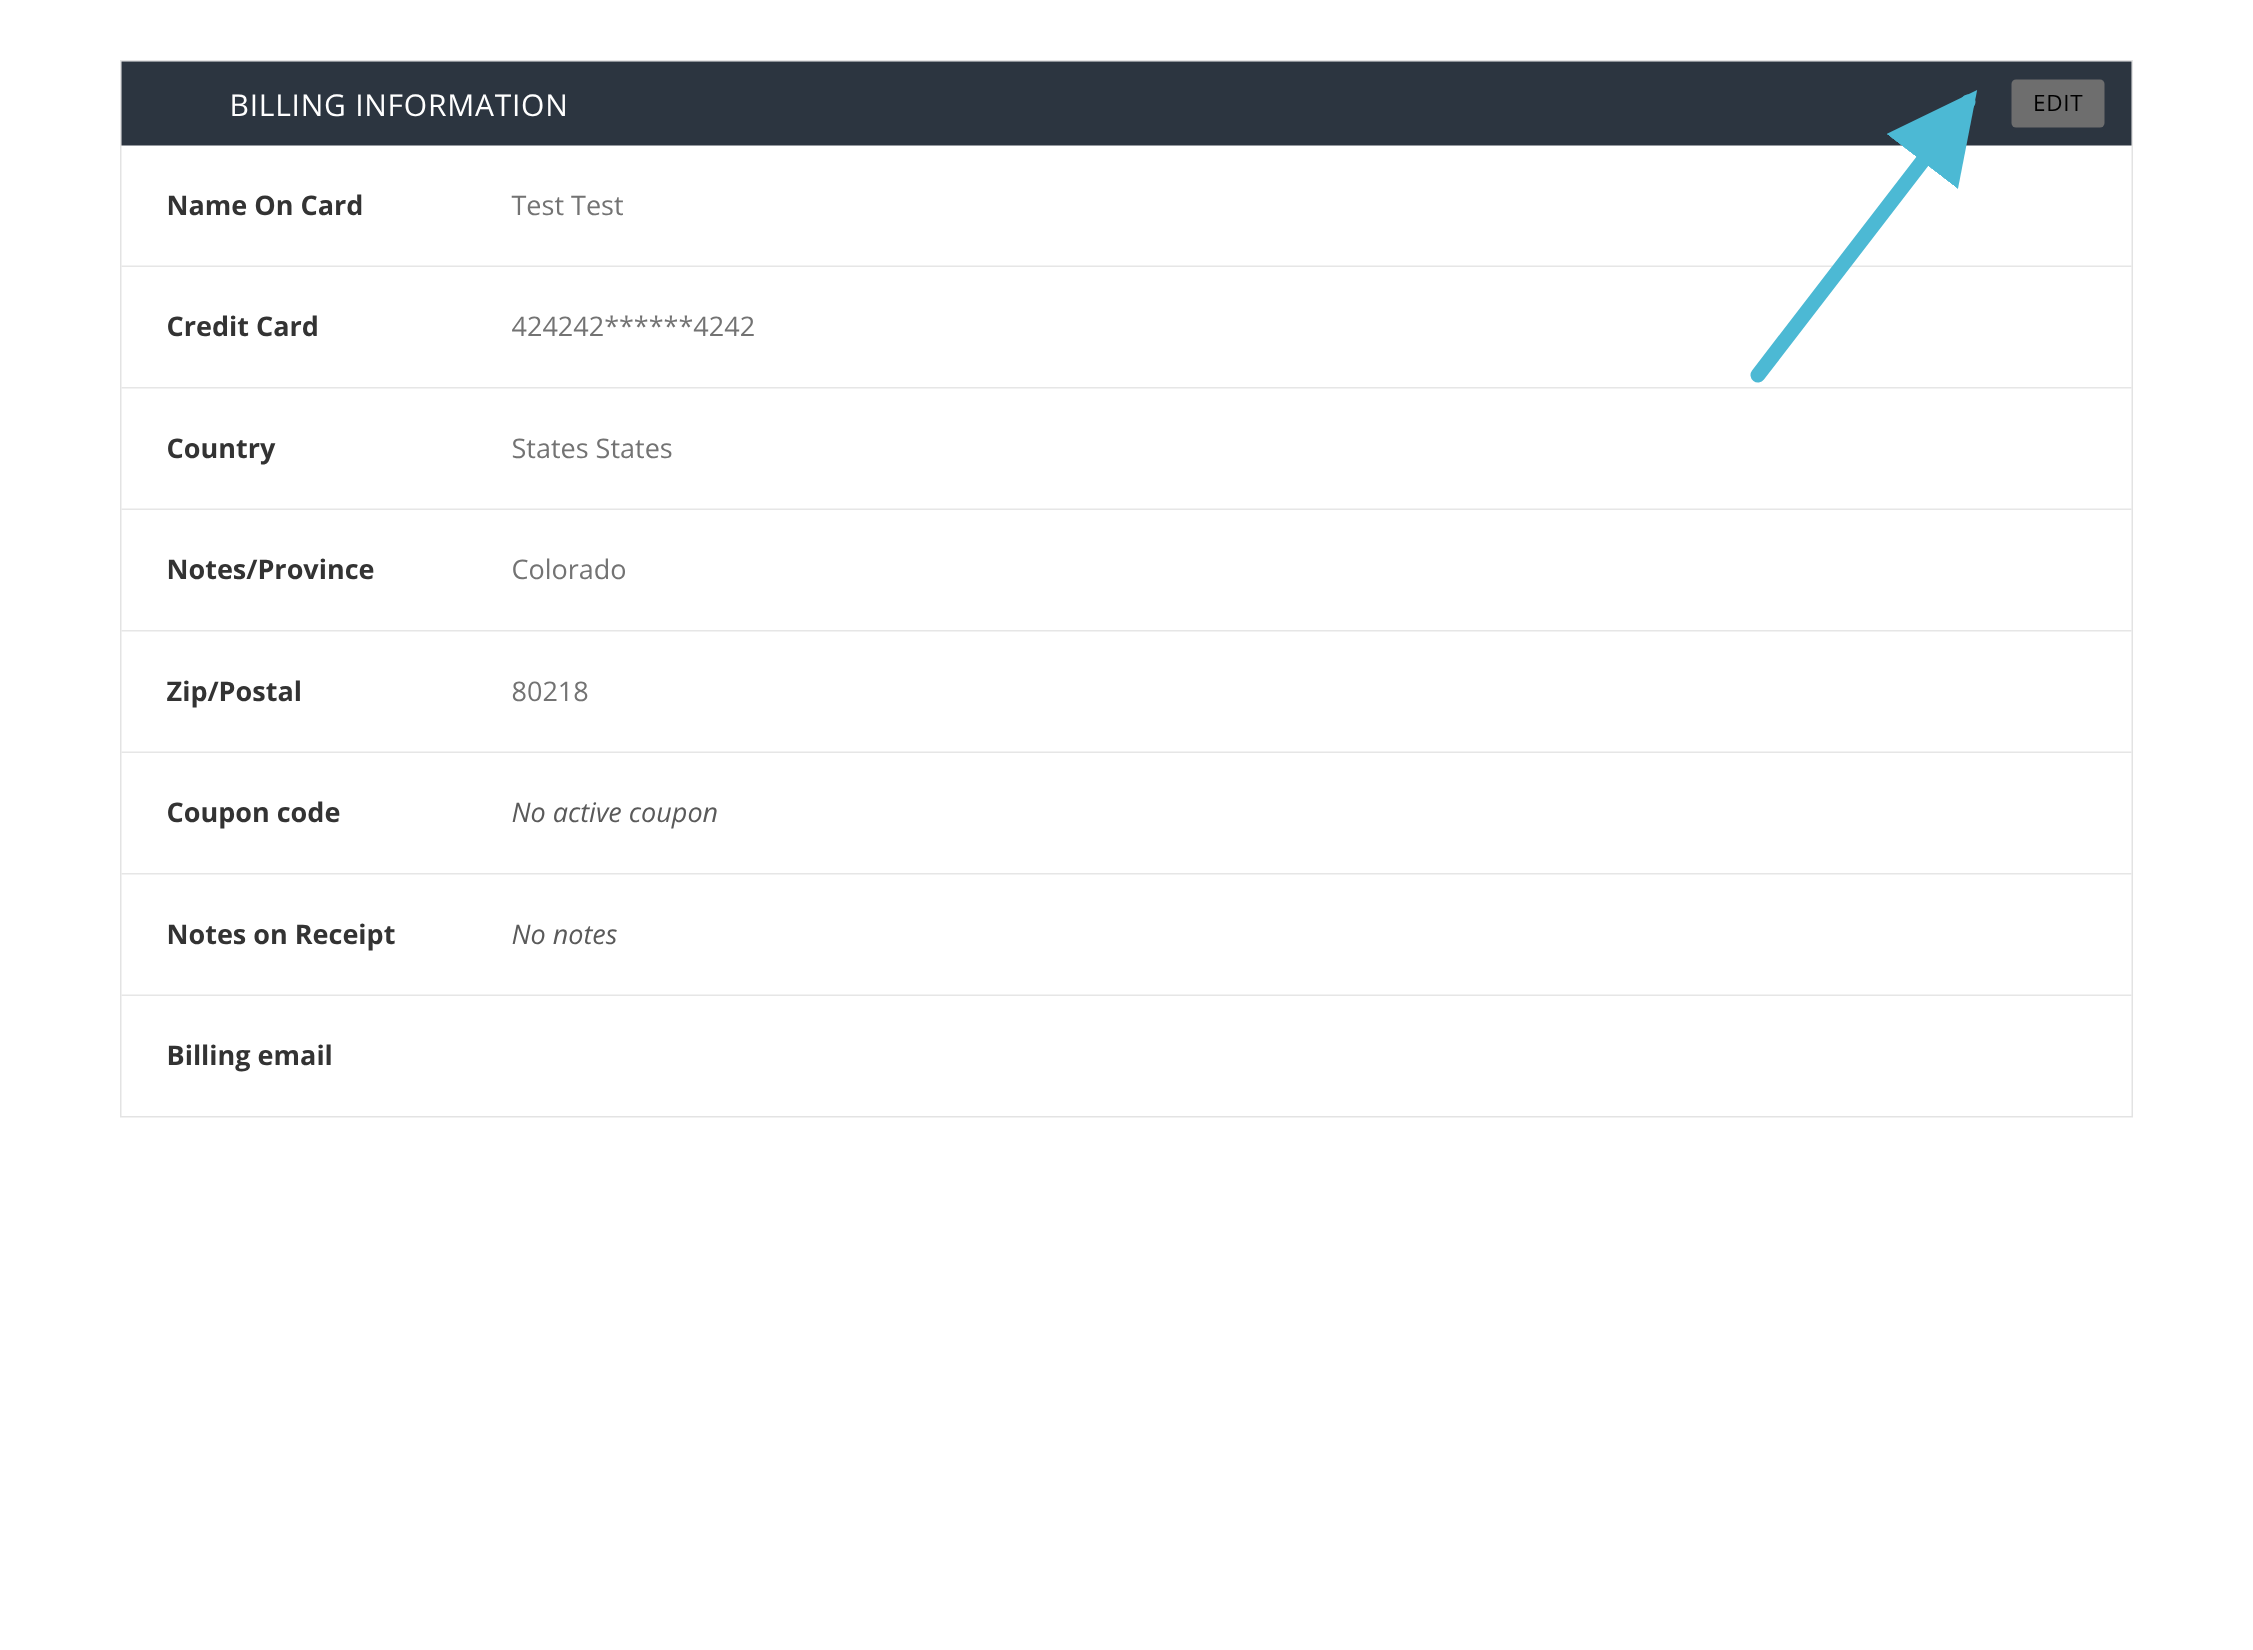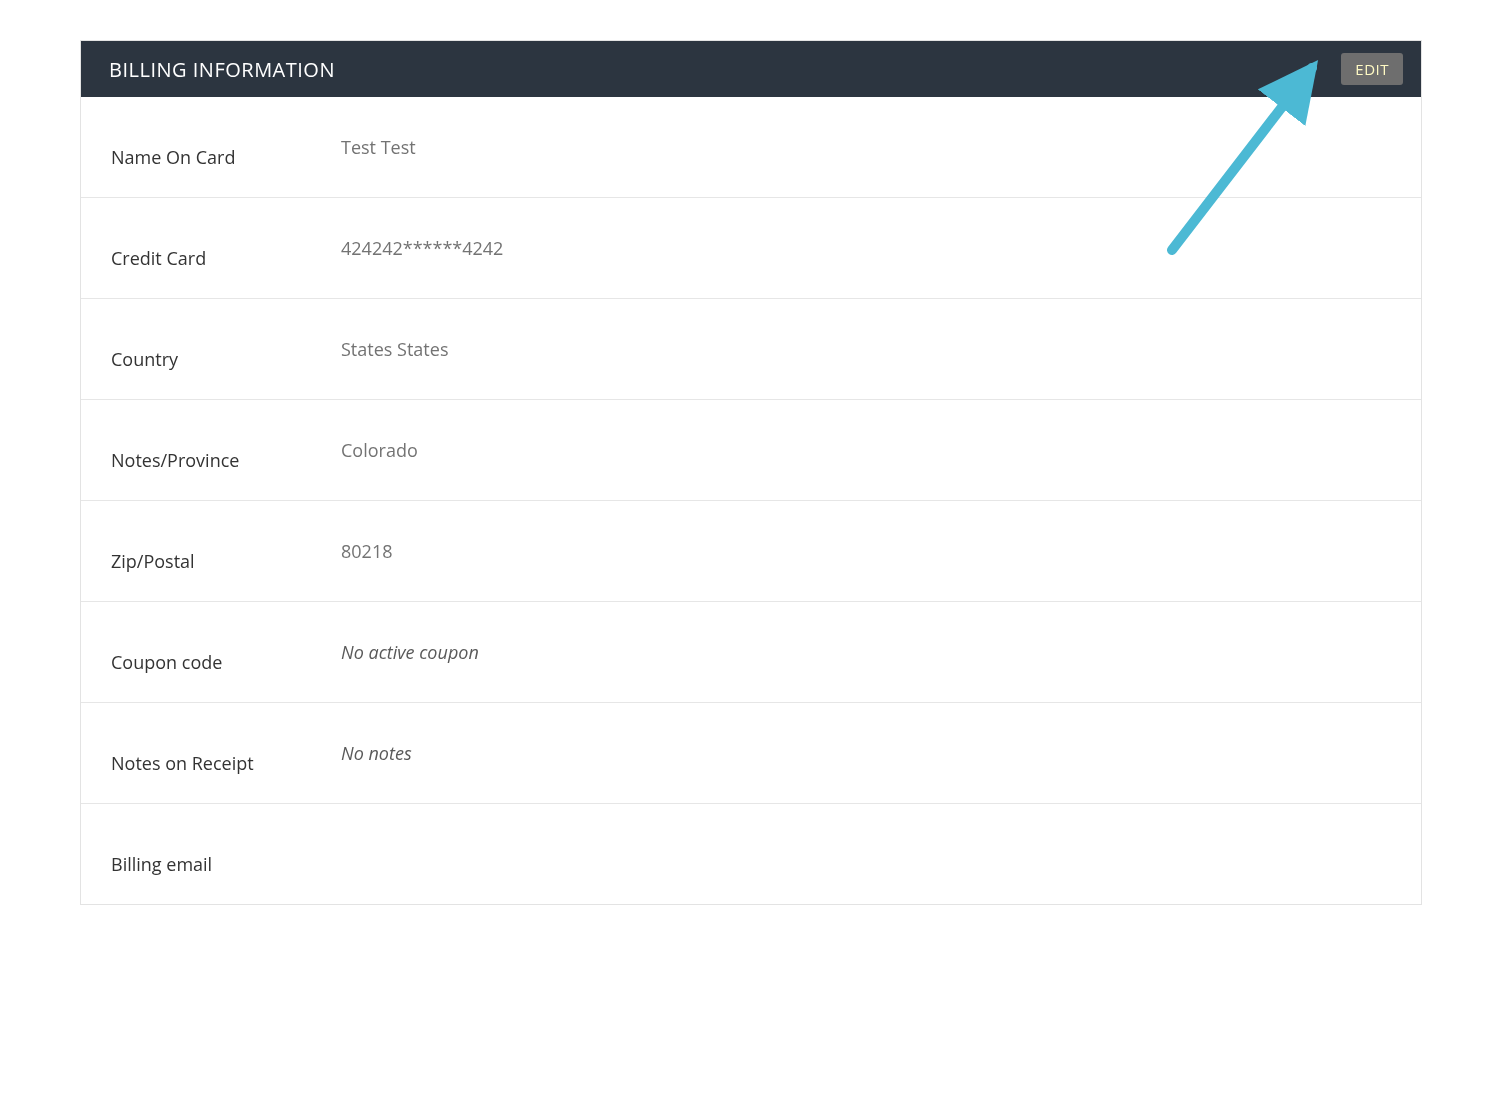--- a/index.html
+++ b/index.html
@@ -25,48 +25,48 @@
       display: flex;
       justify-content: space-between;
       align-items: center;
       padding: 10px 18px 10px 28px;
       height: 56px;
     }
     .panel-title {
       font-size: 20px;
       font-weight: 400;
       letter-spacing: 0.5px;
+      margin-left: 44px;
     }
     .edit-btn {
       background: #6e6e6e;
-      color: #fef9c3;
+      color: #000000;
       border: none;
       border-radius: 3px;
       padding: 6px 14px;
       font-size: 15px;
       letter-spacing: 0.5px;
       cursor: pointer;
       font-family: inherit;
     }
     .row {
       display: flex;
       align-items: center;
       padding: 28px 30px;
       border-bottom: 1px solid #e6e6e6;
     }
     .row:last-child {
       border-bottom: none;
     }
     .label {
       width: 230px;
       flex-shrink: 0;
-      font-weight: 400;
+      font-weight: 700;
       font-size: 18px;
       color: #333333;
-      margin-top: 20px;
     }
     .value {
       font-size: 18px;
       color: #737373;
       font-weight: 400;
     }
     .value.italic {
       font-style: italic;
       color: #5a5a5a;
     }

